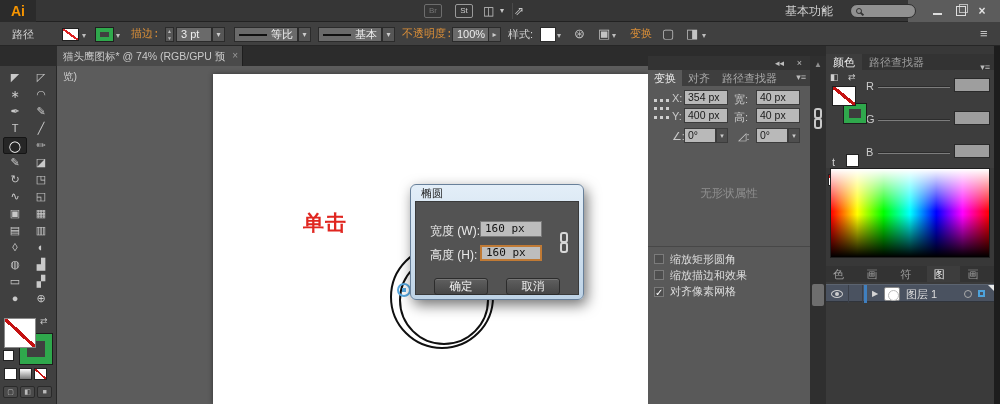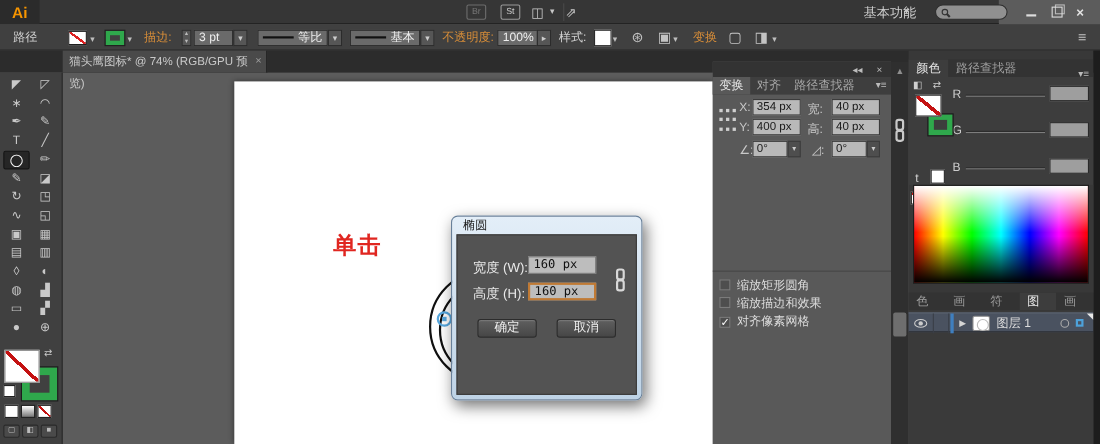--- a/index.html
+++ b/index.html
@@ -29,21 +29,21 @@
   .winbtn{position:absolute;top:0;width:20px;height:22px;color:#e3e3e3;text-align:center;line-height:22px;}
   .wb-min::after{content:"";position:absolute;left:5px;top:13px;width:9px;height:2px;background:#ddd;}
   .wb-res::after{content:"";position:absolute;left:6px;top:6px;width:8px;height:8px;
                  border:1px solid #ddd;background:transparent;}
   .wb-res::before{content:"";position:absolute;left:9px;top:4px;width:7px;height:7px;border:1px solid #bbb;}
 
   
   .controlbar{position:absolute;left:0;top:22px;width:1000px;height:24px;background:#404040;
               border-bottom:1px solid #262626;color:#d2d2d2;font-size:11px;}
   .cb-label{position:absolute;top:0;height:24px;line-height:24px;}
-  .cb-orange{color:#d98e38;}
+  .cb-orange{color:#d98e38;font-family:Liberation Mono, monospace;}
   .swatch-none{position:absolute;top:6px;width:17px;height:13px;background:
       linear-gradient(to top right,transparent 44%,#d22 44%,#d22 56%,transparent 56%),#fff;
       border:1px solid #1f1f1f;}
   .swatch-stroke-green{position:absolute;top:6px;width:17px;height:13px;border:4px solid #2fa84c;
       outline:1px solid #1f1f1f;background:#404040;}
   .dd{position:absolute;top:9px;font-size:8px;color:#bdbdbd;}
   .cb-box{position:absolute;top:5px;height:15px;background:#6a6a6a;border:1px solid #2b2b2b;
           color:#eee;line-height:13px;padding:0 4px;font-size:11px;}
   .cb-btn{position:absolute;top:5px;width:13px;height:15px;background:#565656;border:1px solid #2b2b2b;
           color:#ccc;font-size:8px;text-align:center;line-height:13px;}
@@ -84,21 +84,21 @@
   .annotation{position:absolute;left:303px;top:209px;color:#e02620;font-size:21px;font-weight:bold;
               letter-spacing:1px;z-index:2;}
   .circle{position:absolute;border:2px solid #101010;border-radius:50%;z-index:1;}
   .c1{left:390px;top:245px;width:104px;height:104px;}
   .c2{left:399px;top:255px;width:90px;height:90px;}
   .target{position:absolute;left:397px;top:283px;width:14px;height:14px;border:2px solid #57a7de;
           border-radius:50%;z-index:2;}
   .target::after{content:"";position:absolute;left:3px;top:3px;width:4px;height:4px;background:#57a7de;}
 
   
-  .dialog{position:absolute;left:410px;top:196px;width:174px;height:168px;z-index:5;
+  .dialog{position:absolute;left:410px;top:184px;width:174px;height:116px;z-index:5;
           background:linear-gradient(#e3eef8,#bed3e6);border:1px solid #68809a;border-radius:6px;
           box-shadow:3px 5px 14px rgba(0,0,0,.55);}
   .dlg-title{position:absolute;left:10px;top:1px;font-size:11px;color:#1b1b1b;line-height:15px;}
   .dlg-body{position:absolute;left:4px;top:16px;right:4px;bottom:4px;background:#535353;
             border:1px solid #3a3a3a;}
   .dlg-label{position:absolute;color:#e9e9e9;font-size:12px;}
   .dlg-input{position:absolute;width:62px;height:16px;background:#bdbdbd;border:1px solid #7a7a7a;
              color:#111;font-size:11px;line-height:14px;padding:0 4px;
              font-family:"DejaVu Sans Mono",monospace;}
   .dlg-input.focus{border:2px solid #c07a35;line-height:12px;}
@@ -347,20 +347,21 @@
       <span class="tp-flabel" style="left:86px;top:54px">高:</span>
       <span class="tp-input" style="left:108px;top:52px;width:44px">40 px</span>
 
       <span class="tp-flabel" style="left:24px;top:74px">∠:</span>
       <span class="tp-input" style="left:36px;top:72px;width:32px">0°</span>
       <span class="tp-dd" style="left:68px;top:72px">▾</span>
       <span class="tp-flabel" style="left:90px;top:74px">◿:</span>
       <span class="tp-input" style="left:108px;top:72px;width:32px">0°</span>
       <span class="tp-dd" style="left:140px;top:72px">▾</span>
 
+      <div class="tp-empty">无形状属性</div>
       <div class="tp-divider"></div>
 
       <div class="tp-chkrow" style="top:196px">
         <span class="tp-chk"></span><span>缩放矩形圆角</span>
       </div>
       <div class="tp-chkrow" style="top:212px">
         <span class="tp-chk"></span><span>缩放描边和效果</span>
       </div>
       <div class="tp-chkrow" style="top:228px">
         <span class="tp-chk">✓</span><span>对齐像素网格</span>

